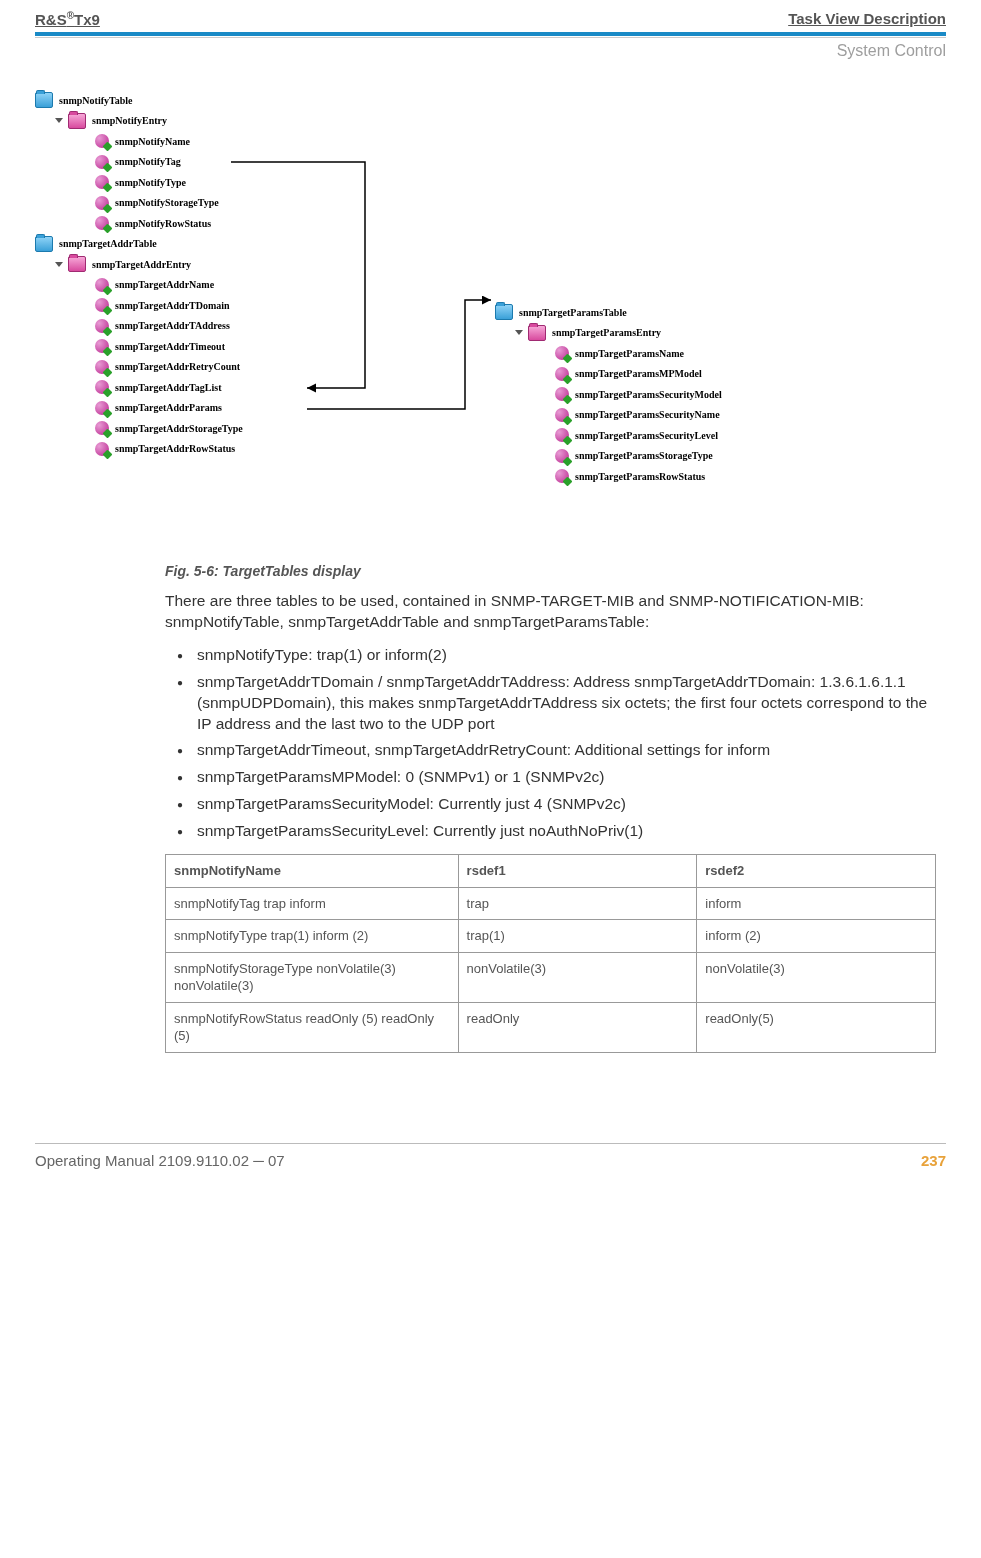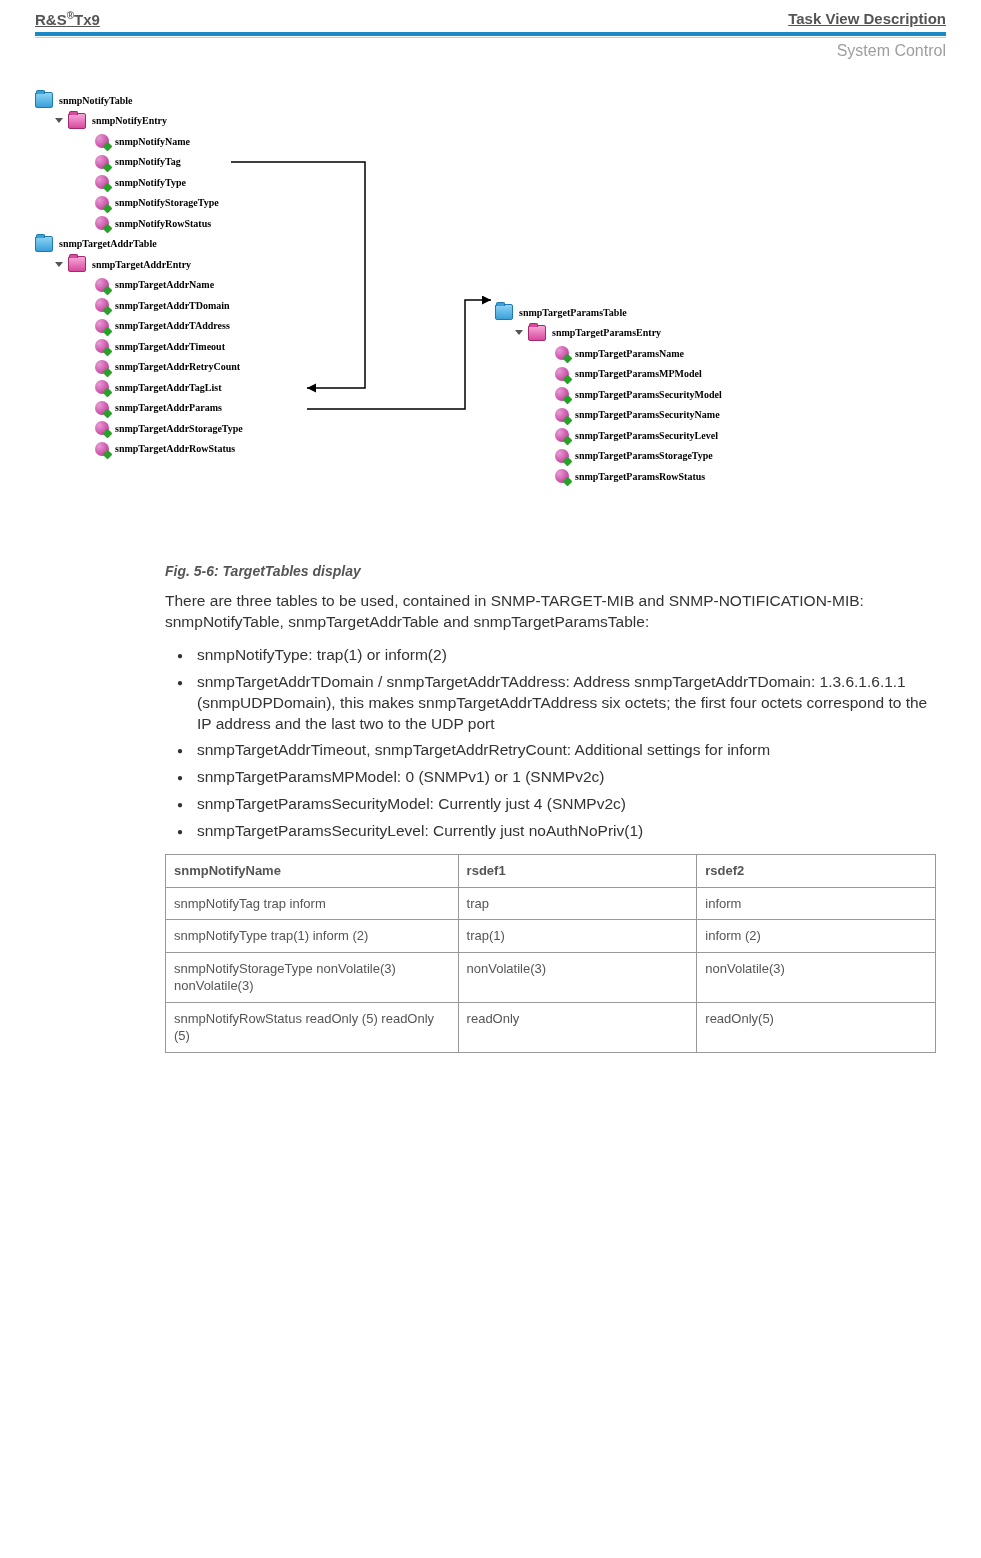--- a/index.html
+++ b/index.html
@@ -355,13 +355,17 @@
           </tr>
           <tr>
             <td class="c0">snmpNotifyRowStatus readOnly (5) readOnly (5)</td>
             <td>readOnly</td>
             <td>readOnly(5)</td>
           </tr>
         </tbody>
     </table>
   </div>
 
+  <div class="footer">
+    <div>Operating Manual 2109.9110.02 ─ 07</div>
+    <div class="pageno">237</div>
+  </div>
 </div>
 
 </body></html>

